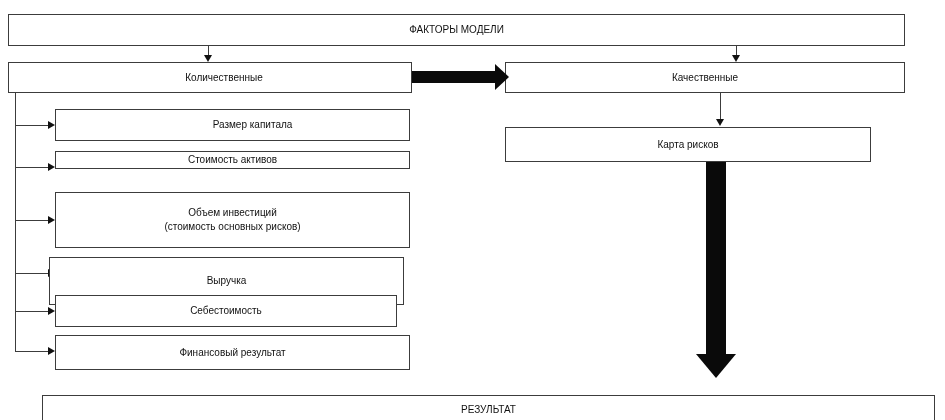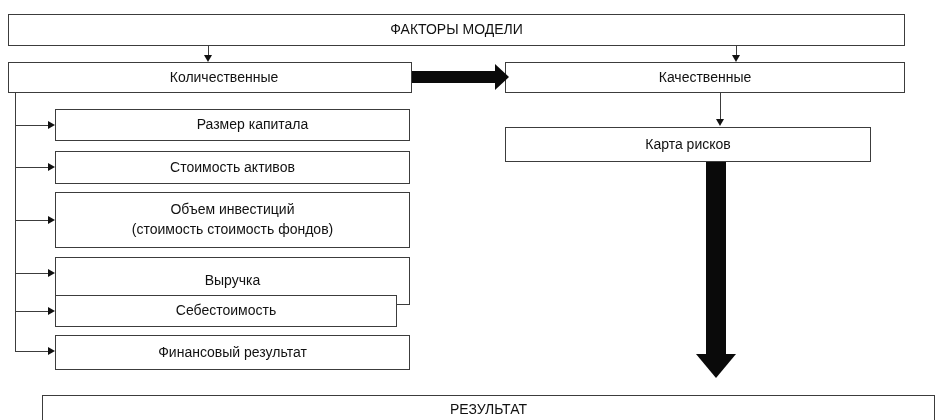--- a/index.html
+++ b/index.html
@@ -14,21 +14,21 @@
     color: #111111;
   }
   .box {
     position: absolute;
     background: #ffffff;
     border: 1px solid #3c3c3c;
     display: flex;
     align-items: center;
     justify-content: center;
     text-align: center;
-    font-size: 14px;
+    font-size: 10px;
     line-height: 1.4;
     color: #111111;
     white-space: pre-line;
   }
   .vline { position: absolute; width: 1px; background: #3c3c3c; }
   .hline { position: absolute; height: 1px; background: #3c3c3c; }
   .thick { position: absolute; background: #0a0a0a; }
   .tri { position: absolute; width: 0; height: 0; }
   .tri-down-sm {
     border-left: 4px solid transparent;
@@ -94,26 +94,26 @@
   <div class="tri tri-right-sm" style="left:48px; top:269px;"></div>
 
   <div class="hline" style="left:15px; top:311px; width:33px;"></div>
   <div class="tri tri-right-sm" style="left:48px; top:307px;"></div>
 
   <div class="hline" style="left:15px; top:351px; width:33px;"></div>
   <div class="tri tri-right-sm" style="left:48px; top:347px;"></div>
 
   <div class="box" style="left:55px; top:109px; width:355px; height:32px;padding-left:40px;">Размер капитала</div>
 
-  <div class="box" style="left:55px; top:151px; width:355px; height:33px;">Стоимость активов</div>
+  <div class="box" style="left:55px; top:151px; width:355px; height:18px;">Стоимость активов</div>
 
   <div class="box" style="left:55px; top:192px; width:355px; height:56px;">Объем инвестиций
-(стоимость стоимость фондов)</div>
+(стоимость основных рисков)</div>
 
-  <div class="box" style="left:55px; top:257px; width:355px; height:48px;">Выручка</div>
+  <div class="box" style="left:49px; top:257px; width:355px; height:48px;">Выручка</div>
 
   <div class="box" style="left:55px; top:295px; width:342px; height:32px;">Себестоимость</div>
 
   <div class="box" style="left:55px; top:335px; width:355px; height:35px;">Финансовый результат</div>
 
   <div class="box" style="left:42px; top:379px; width:893px; height:29px;margin-top:16px;">РЕЗУЛЬТАТ</div>
 
 </div>
 
 </body></html>

